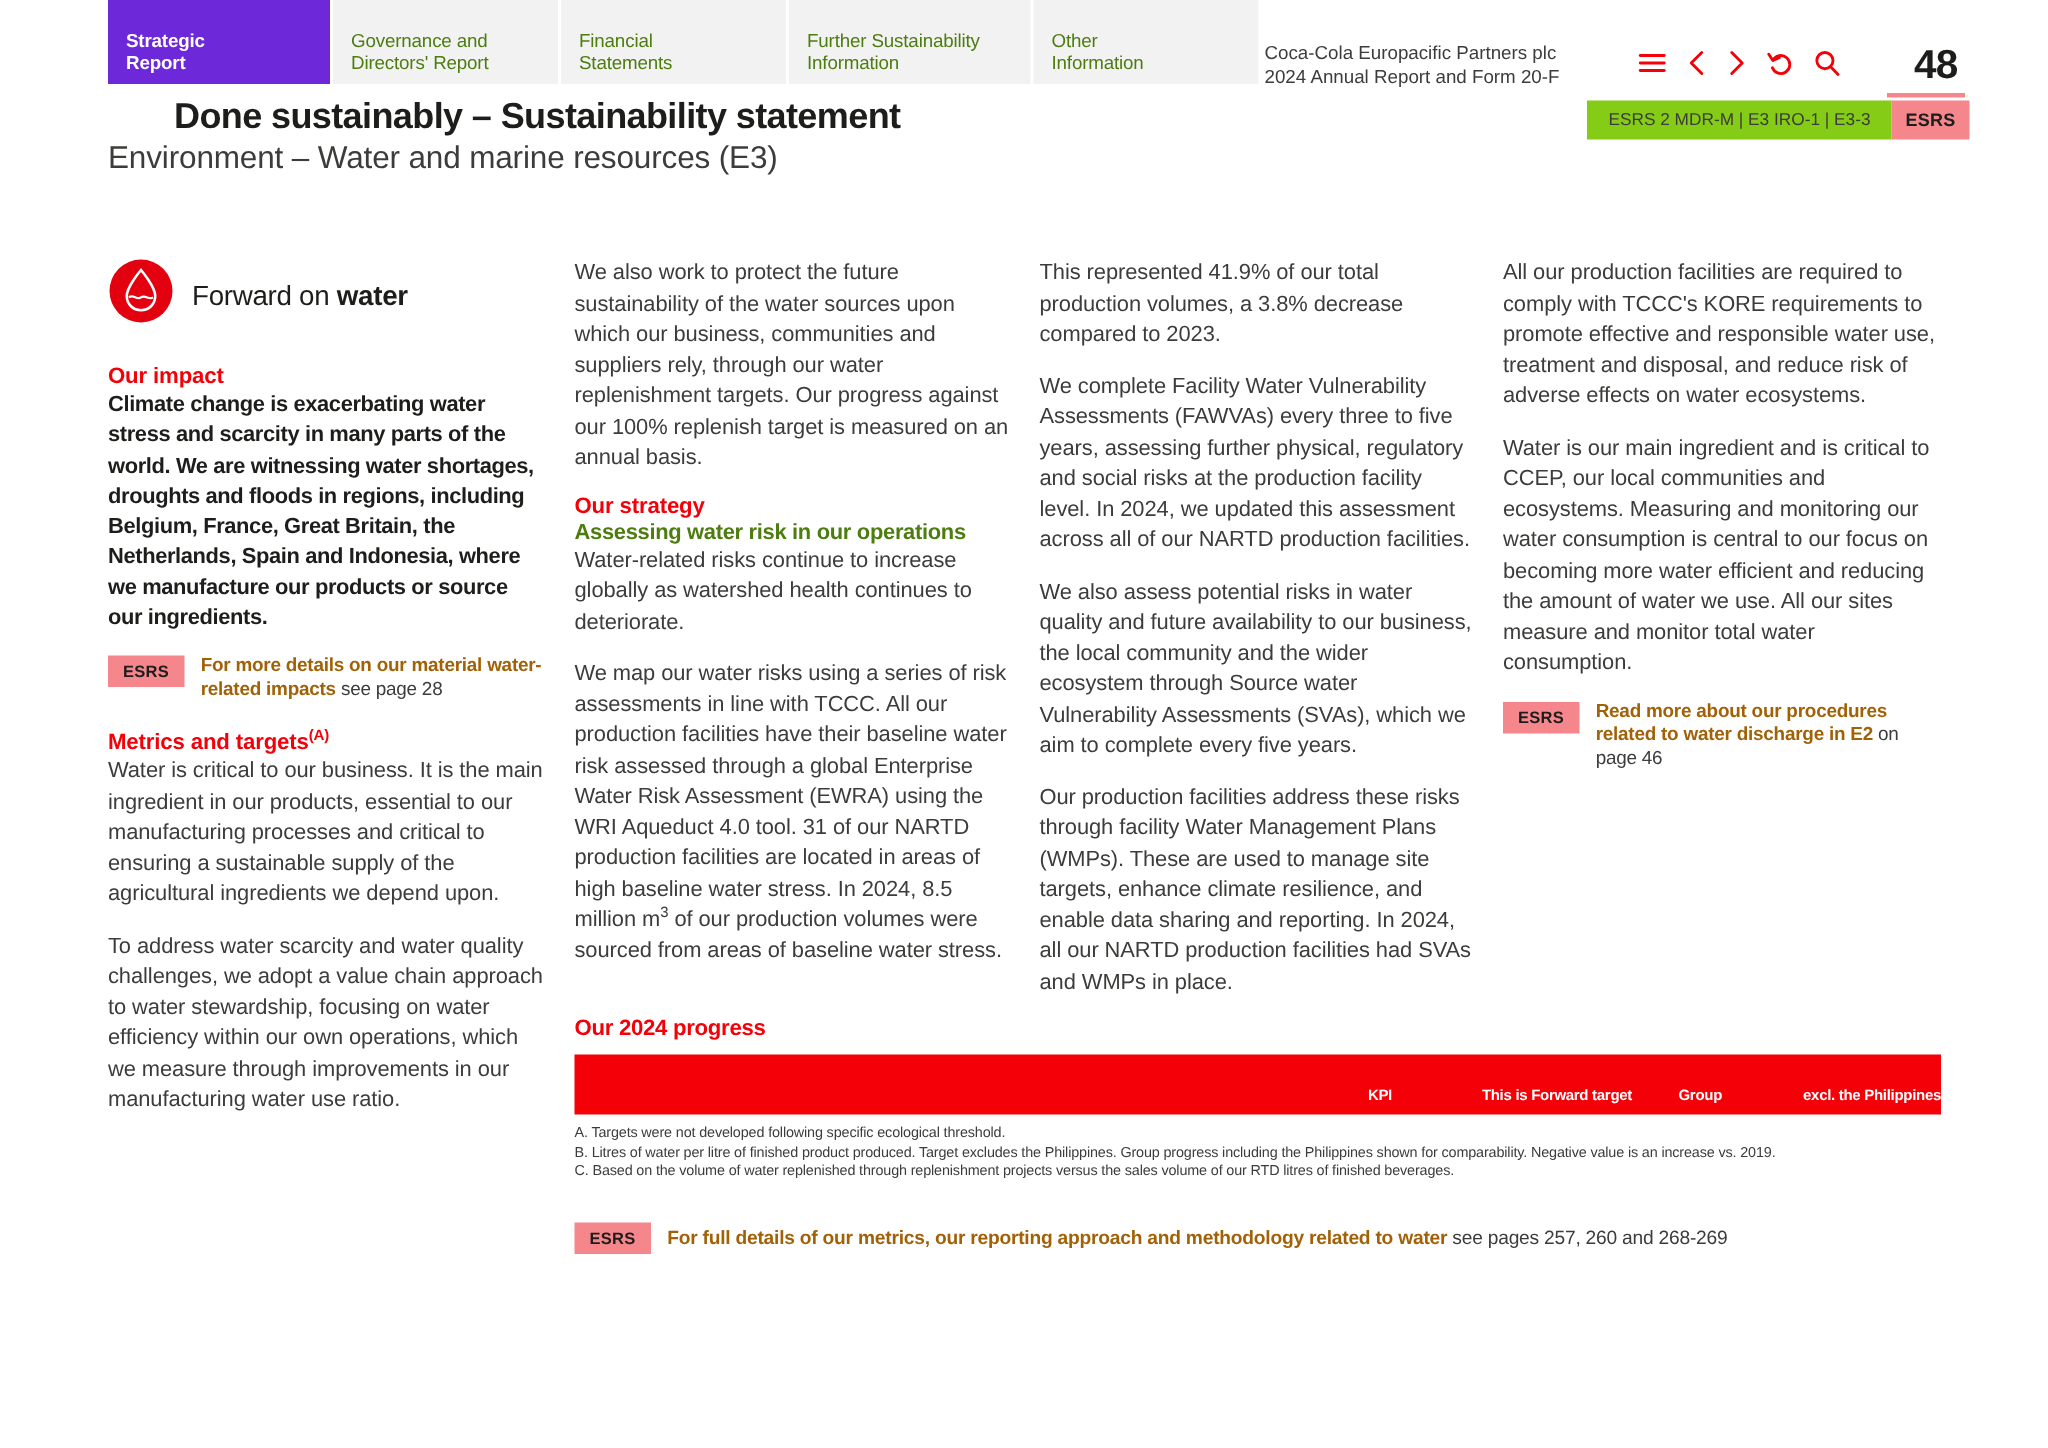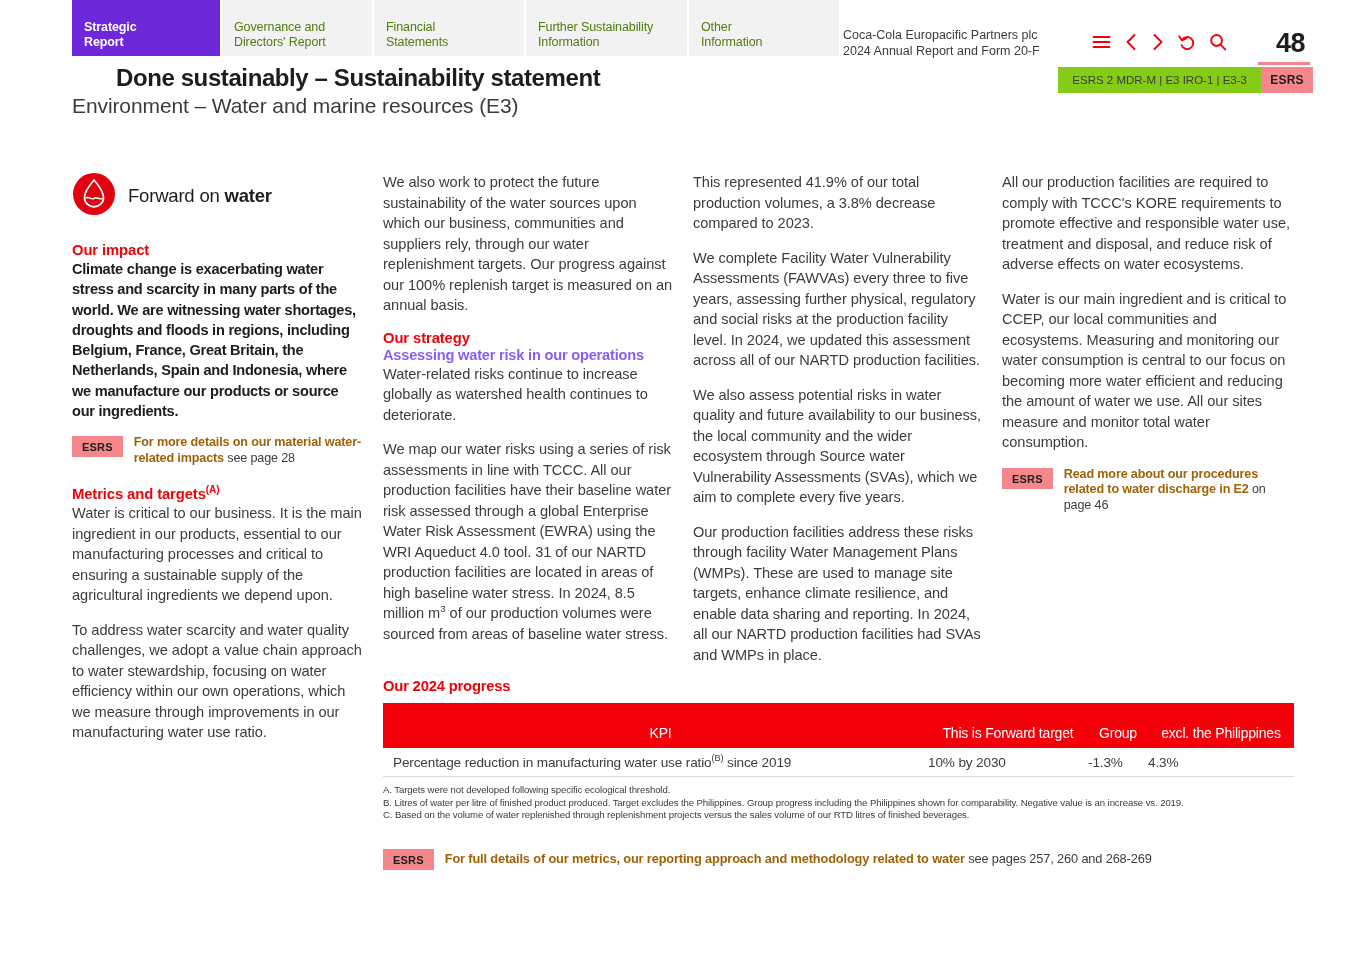--- a/index.html
+++ b/index.html
@@ -156,21 +156,21 @@
   .brandhead {
     font-size: 14.8px;
     font-weight: bold;
     color: #f40009;
     margin: 0 0 1px 0;
     letter-spacing: -0.1px;
   }
   .subhead {
     font-size: 14.6px;
     font-weight: bold;
-    color: #8b5cf6;
+    color: #4d7c0f;
     margin: 0 0 1px 0;
     letter-spacing: -0.2px;
   }
   .boldbody {
     font-size: 14.6px;
     line-height: 20.3px;
     font-weight: bold;
     color: #1d1d1b;
     margin: 0 0 4px 0;
     letter-spacing: -0.25px;
@@ -234,23 +234,23 @@
     letter-spacing: -0.2px;
   }
   table.kpi {
     width: 100%;
     border-collapse: collapse;
     table-layout: fixed;
   }
   table.kpi thead th {
     background: #f40009;
     color: #ffffff;
-    font-size: 14px;
-    font-weight: normal;
-    text-align: center;
+    font-size: 10px;
+    font-weight: bold;
+    text-align: right;
     padding: 22px 0 7px 0;
     letter-spacing: -0.2px;
     vertical-align: bottom;
   }
   table.kpi thead th:first-child { padding-left: 10px; }
   table.kpi tbody td {
     font-size: 13.6px;
     color: #3c3c3b;
     padding: 7px 0 6px 0;
     border-bottom: 1px solid #d9d9d9;
@@ -418,26 +418,20 @@
     </colgroup>
     <thead>
       <tr>
         <th>KPI</th>
         <th>This is Forward target</th>
         <th>Group</th>
         <th>excl. the Philippines</th>
       </tr>
     </thead>
     <tbody>
-      <tr>
-        <td><span>Percentage reduction in manufacturing water use ratio</span><sup>(B)</sup><span> since 2019</span></td>
-        <td>10% by 2030</td>
-        <td>-1.3%</td>
-        <td>4.3%</td>
-      </tr>
     </tbody>
   </table>
 
   <div class="footnotes">
     <div>A.  Targets were not developed following specific ecological threshold.</div>
     <div>B.  Litres of water per litre of finished product produced. Target excludes the Philippines. Group progress including the Philippines shown for comparability. Negative value is an increase vs. 2019.</div>
     <div>C.  Based on the volume of water replenished through replenishment projects versus the sales volume of our RTD litres of finished beverages.</div>
   </div>
 
   <div class="esrs-note wide">

